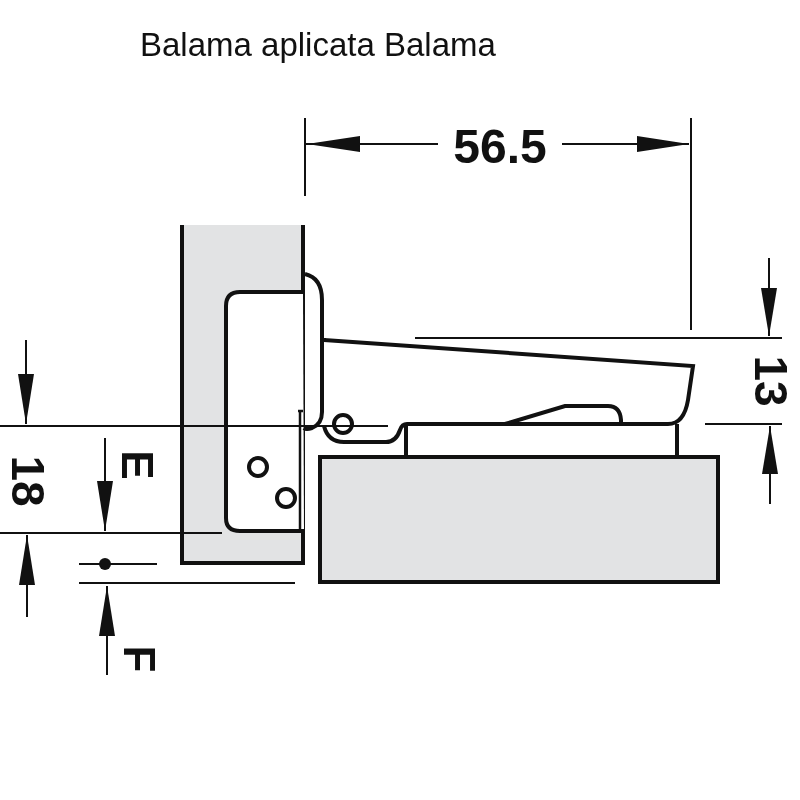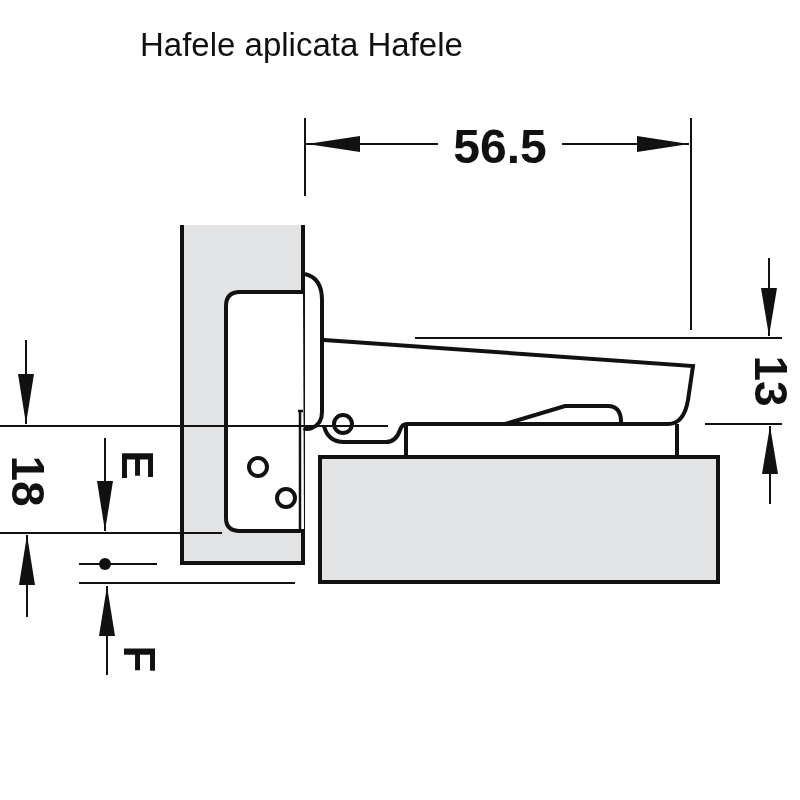--- a/index.html
+++ b/index.html
@@ -10,21 +10,21 @@
     font-size: 33px; color: #111111; padding-left: 0;
   }
   .title span { display: inline-block; margin-left: 0; }
   svg { position: absolute; left: 0; top: 0; }
   .dimlabel { font-family: "Liberation Sans", sans-serif; font-weight: bold; fill: #111111; }
 </style>
 </head>
 <body>
 
 <div class="title" style="left:140px; width:auto; text-align:left;">
-  <span>Hafele aplicata Hafele</span>
+  <span>Balama aplicata Balama</span>
 </div>
 
 <svg width="800" height="800" viewBox="0 0 800 800">
   <defs>
     <marker id="arr" markerWidth="10" markerHeight="10" refX="9" refY="5" orient="auto" markerUnits="userSpaceOnUse" viewBox="0 0 10 10">
       <path d="M0,0 L10,5 L0,10 z" fill="#111"></path>
     </marker>
   </defs>
 
   <g>

